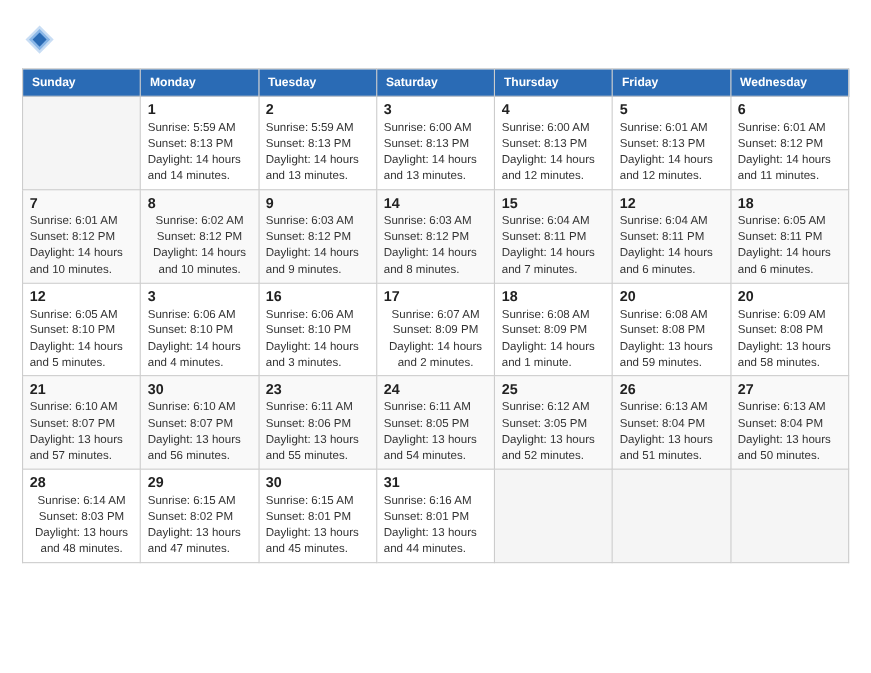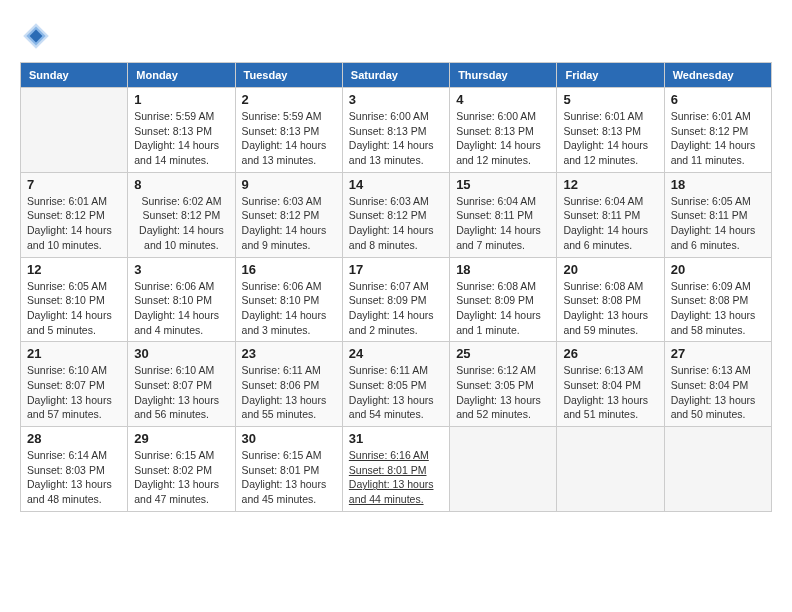--- a/index.html
+++ b/index.html
@@ -239,21 +239,21 @@
         </td>
         <td>
           <span class="day-number">16</span>
           <div class="day-info" style="white-space: pre-line;">Sunrise: 6:06 AM
 Sunset: 8:10 PM
 Daylight: 14 hours
 and 3 minutes.</div>
         </td>
         <td>
           <span class="day-number">17</span>
-          <div class="day-info" style="white-space: pre-line;">Sunrise: 6:07 AM
+          <div class="day-info" style="white-space: pre-line; text-align: center;">Sunrise: 6:07 AM
 Sunset: 8:09 PM
 Daylight: 14 hours
 and 2 minutes.</div>
         </td>
         <td>
           <span class="day-number">18</span>
           <div class="day-info" style="white-space: pre-line;">Sunrise: 6:08 AM
 Sunset: 8:09 PM
 Daylight: 14 hours
 and 1 minute.</div>
@@ -320,42 +320,42 @@
           <span class="day-number">27</span>
           <div class="day-info" style="white-space: pre-line;">Sunrise: 6:13 AM
 Sunset: 8:04 PM
 Daylight: 13 hours
 and 50 minutes.</div>
         </td>
       </tr>
       <tr>
         <td>
           <span class="day-number">28</span>
-          <div class="day-info" style="white-space: pre-line;">Sunrise: 6:14 AM
+          <div class="day-info" style="white-space: pre-line; text-align: center;">Sunrise: 6:14 AM
 Sunset: 8:03 PM
 Daylight: 13 hours
 and 48 minutes.</div>
         </td>
         <td>
           <span class="day-number">29</span>
           <div class="day-info" style="white-space: pre-line;">Sunrise: 6:15 AM
 Sunset: 8:02 PM
 Daylight: 13 hours
 and 47 minutes.</div>
         </td>
         <td>
           <span class="day-number">30</span>
           <div class="day-info" style="white-space: pre-line;">Sunrise: 6:15 AM
 Sunset: 8:01 PM
 Daylight: 13 hours
 and 45 minutes.</div>
         </td>
         <td>
           <span class="day-number">31</span>
-          <div class="day-info" style="white-space: pre-line; text-decoration: underline;">Sunrise: 6:16 AM
+          <div class="day-info" style="white-space: pre-line;">Sunrise: 6:16 AM
 Sunset: 8:01 PM
 Daylight: 13 hours
 and 44 minutes.</div>
         </td>
         <td class="empty-cell"></td>
         <td class="empty-cell"></td>
         <td class="empty-cell"></td>
       </tr>
     </tbody>
 </table>

